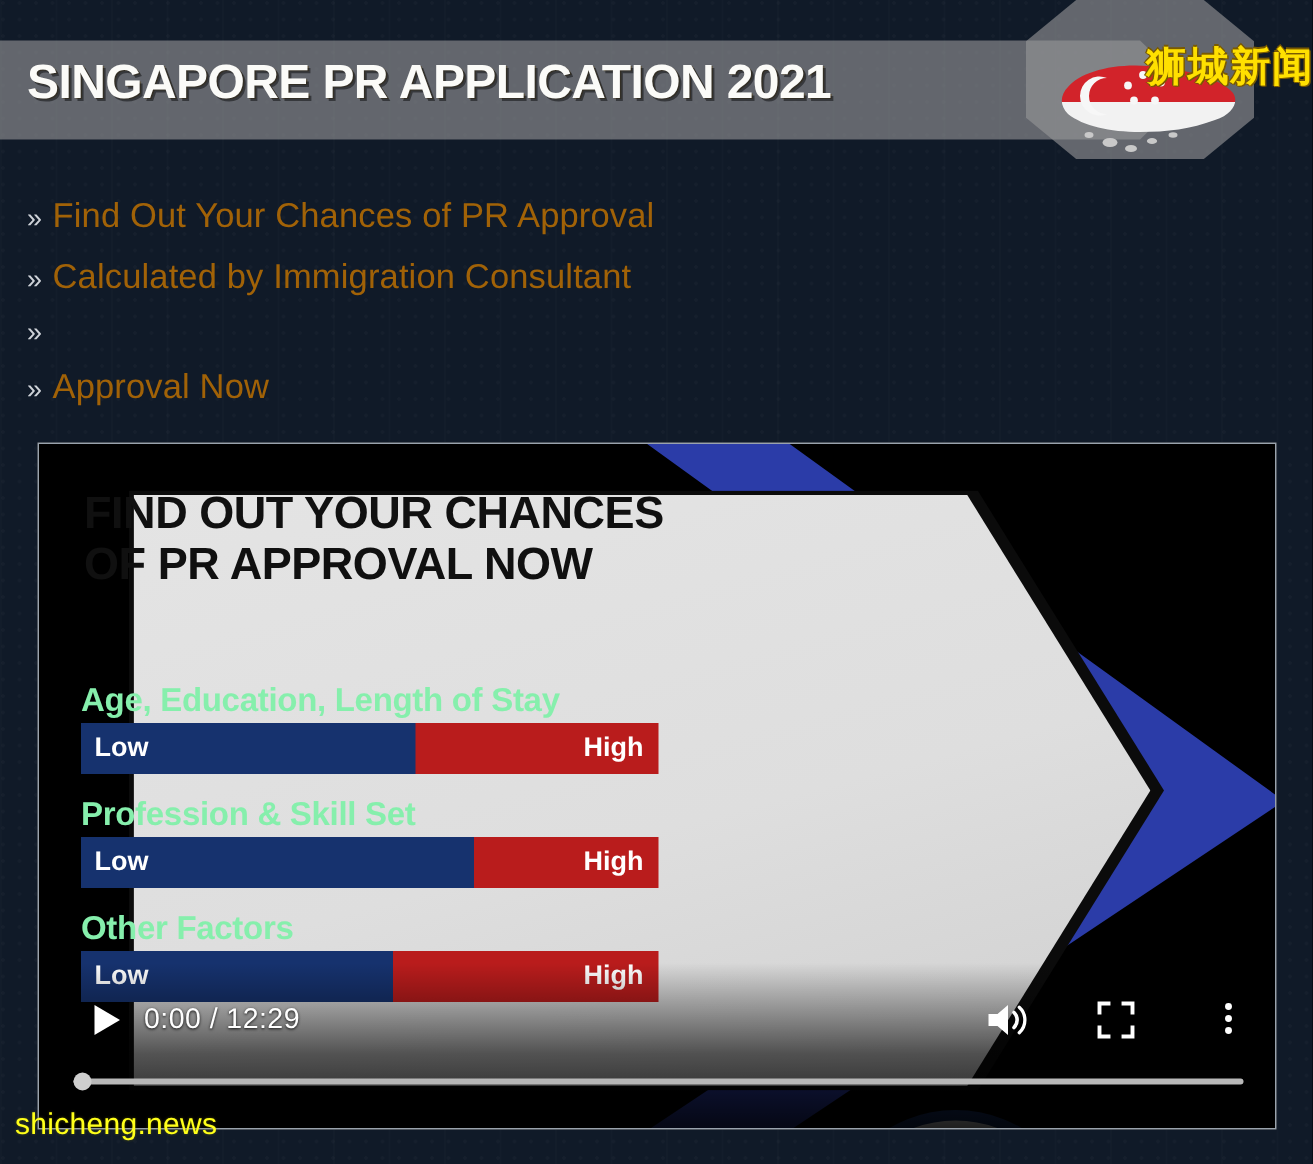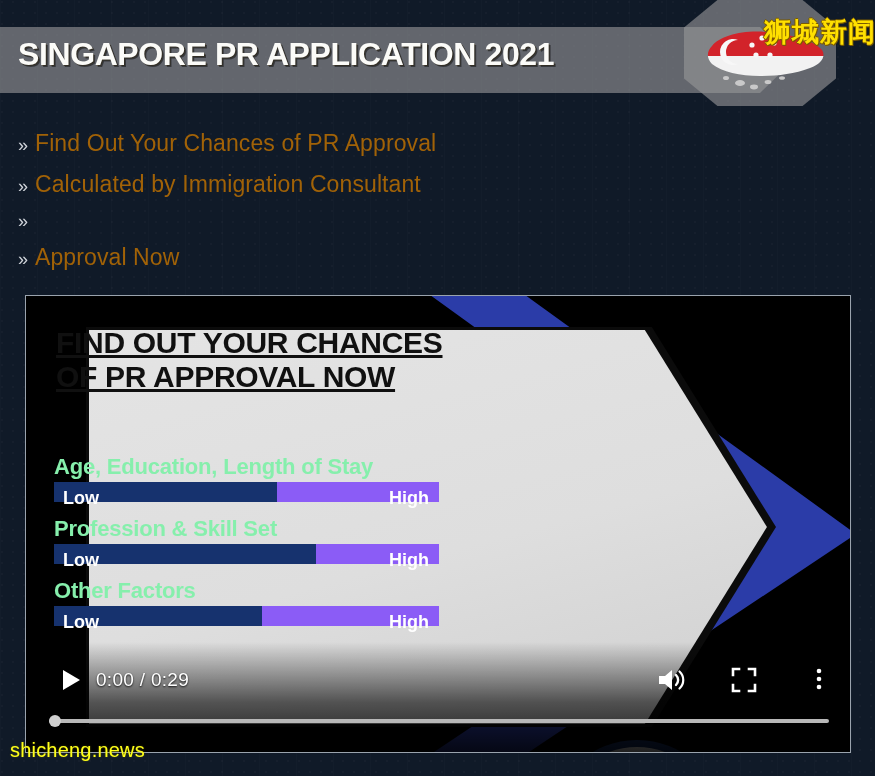--- a/index.html
+++ b/index.html
@@ -39,21 +39,21 @@
     white-space:nowrap;
     font-stretch:condensed;
   }
 
   
   .logo-plate{
     position:absolute; left:684px; top:0px; width:152px; height:106px;
     background:rgba(150,150,152,0.62);
     clip-path: polygon(22% 0,78% 0,100% 26%,100% 74%,78% 100%,22% 100%,0 74%,0 26%);
   }
-  .logo-wrap{ position:absolute; left:676px; top:2px; width:199px; height:108px;text-decoration:underline; }
+  .logo-wrap{ position:absolute; left:676px; top:14px; width:199px; height:108px;text-decoration:underline; }
   .logo-cn{
     position:absolute; left:88px; top:12px;
     font-size:27px; font-weight:bold; color:#ffe000;
     letter-spacing:1px;
     text-shadow:1px 1px 0 #7a5a00, -1px 0 0 #7a5a00, 0 -1px 0 #7a5a00, 0 1px 0 #7a5a00;
     white-space:nowrap;
   }
   .sg-map{ position:absolute; left:6px; top:14px; }
 
   
@@ -93,29 +93,29 @@
     background:linear-gradient(165deg,#e4e4e4 0%, #dedede 55%, #cfcfcf 100%);
     clip-path: polygon(0 0, 81.5% 0, 99.4% 50%, 81.5% 100%, 0 100%);
   }
 
   .vid-head{
     position:absolute; left:30px; top:30px;
     font-size:30px; font-weight:bold; color:#101010;
     line-height:1.12; letter-spacing:-0.3px;
     font-stretch:condensed;
   }
-  .vid-head span{ display:block;text-decoration:underline; }
+  .vid-head span{ display:block; }
 
   .factors{ position:absolute; left:28px; top:158px; width:410px; }
   .f-label{
     font-size:22px; font-weight:bold; color:#86efac;
     margin-bottom:2px; letter-spacing:-0.2px;
   }
   .f-bar{
-    position:relative; height:20px; width:385px; background:#8b5cf6;
+    position:relative; height:34px; width:385px; background:#b91c1c;
     margin-bottom:14px;
     padding-left:46px;
   }
   .f-fill{
     position:absolute; left:0; top:0; height:100%;
     background:#16326e;
   }
   .f-low{
     position:absolute; left:9px; top:6px;
     font-size:18px; font-weight:bold; color:#fff;
@@ -287,21 +287,21 @@
     </div>
 
     <div class="ctl-grad"></div>
 
     <div class="ctl-row">
       <div class="btn-play">
         <svg width="34" height="34" viewBox="0 0 34 34">
           <polygon points="10,7 27,17 10,27" fill="#fff"></polygon>
         </svg>
       </div>
-      <div class="time-txt">0:00 / 0:29</div>
+      <div class="time-txt">0:00 / 12:29</div>
 
       <div class="btn-vol">
         <svg width="30" height="28" viewBox="0 0 30 28">
           <polygon points="2,10 8,10 15,4 15,24 8,18 2,18" fill="#fff"></polygon>
           <path d="M19 9 A7 7 0 0 1 19 19" stroke="#fff" stroke-width="2.4" fill="none" stroke-linecap="round"></path>
           <path d="M22.5 5.5 A11.5 11.5 0 0 1 22.5 22.5" stroke="#fff" stroke-width="2.2" fill="none" stroke-linecap="round"></path>
         </svg>
       </div>
 
       <div class="btn-full">

